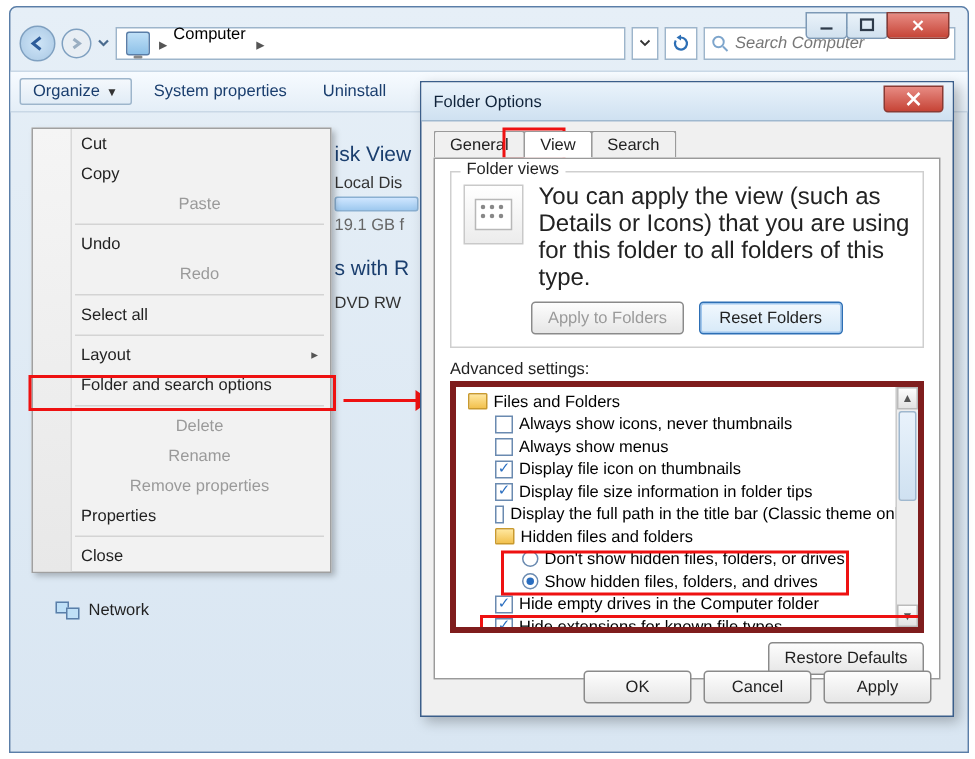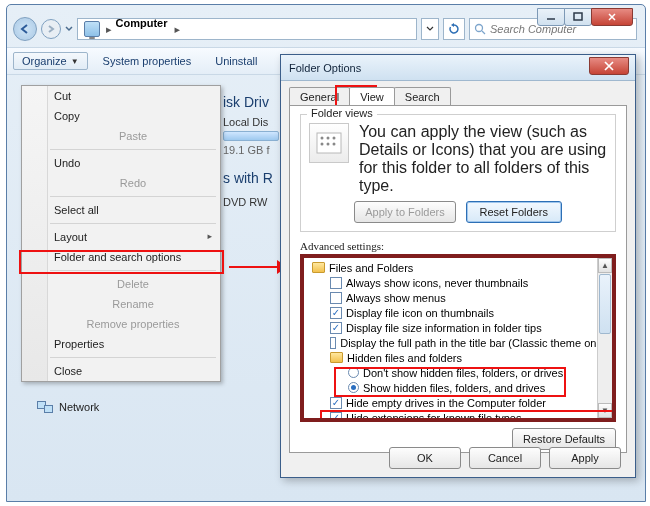--- a/index.html
+++ b/index.html
@@ -12,21 +12,21 @@
 .caption-btn { width: 28px; height: 18px; border: 1px solid #7d99b6; border-radius: 0 0 3px 3px; background: linear-gradient(#eaf2f9,#d1e1ef); display: flex; align-items: center; justify-content: center; font-size: 10px; color: #2d3a4a; margin-left: -1px; }
 .caption-btn.close { background: linear-gradient(#e78b83,#c64436); color: #fff; width: 42px; border-color: #8a3a33; }
 .caption-btn.close svg path { stroke: #fff; }
 
 
 .navrow { display: flex; align-items: center; padding: 4px 8px 6px 6px; gap: 4px; }
 .navbtn { width: 24px; height: 24px; border-radius: 50%; background: radial-gradient(#cfe5f7,#a9c8e4); border: 1px solid #7fa0c0; display: flex; align-items: center; justify-content: center; }
 .navbtn.small { width: 20px; height: 20px; background: #e8eef4; }
 .addrbar { flex: 1; height: 22px; background: #fff; border: 1px solid #9db5cb; display: flex; align-items: center; padding: 0 2px; }
 .addrbar .icon { width: 16px; height: 16px; margin: 0 4px; }
-.addrbar .crumb { padding: 0 6px 12px 2px; height: 100%; display: flex; align-items: center; border-right: 1px solid transparent; font-weight: bold; }
+.addrbar .crumb { padding: 0 6px 12px 2px; height: 100%; display: flex; align-items: center; border-right: 1px solid transparent; }
 .addrchevbtn { width: 18px; height: 22px; border: 1px solid #9db5cb; background: #fff; display: flex; align-items: center; justify-content: center; }
 .refreshbtn { width: 22px; height: 22px; border: 1px solid #9db5cb; background: #fff; display:flex;align-items:center;justify-content:center; }
 .searchbox { width: 168px; height: 22px; background: #fff; border: 1px solid #9db5cb; display: flex; align-items: center; padding: 0 4px; color: #777; font-style: italic; }
 
 
 .toolbar { height: 28px; background: linear-gradient(#f7fbff,#e4eef7); border-top: 1px solid #c9d8e6; border-bottom: 1px solid #c9d8e6; display: flex; align-items: center; padding: 0 6px; gap: 6px; }
 .tbtn { padding: 2px 8px; border: 1px solid transparent; border-radius: 2px; display: flex; align-items: center; gap: 4px; color: #1a3e6e; }
 .tbtn.active { border-color: #9db5cb; background: linear-gradient(#f4f8fc,#e1ecf6); }
 
 
@@ -61,21 +61,21 @@
 .tabpage { margin: 0 8px 8px 8px; border: 1px solid #9a9a9a; background: #fff; padding: 8px 10px; height: 348px; position: relative; }
 .groupbox { border: 1px solid #cfcfcf; padding: 8px 8px 8px 8px; position: relative; margin-bottom: 8px; }
 .grouplegend { position: absolute; top: -8px; left: 6px; background: #fff; padding: 0 4px; color: #222; }
 .folderviews { display: flex; gap: 10px; }
 .fvicon { width: 40px; height: 40px; border: 1px solid #c9c9c9; background: linear-gradient(#fff,#ececec); display: flex; align-items: center; justify-content: center; }
 .fvtext { flex: 1; font-size: 16px; color: #222; }
 .fvbtns { display: flex; gap: 10px; margin-top: 6px; justify-content: center; align-items: center; }
 .winbtn { min-width: 96px; height: 22px; border: 1px solid #8a8a8a; border-radius: 3px; background: linear-gradient(#fdfdfd,#e6e6e6); display: inline-flex; align-items: center; justify-content: center; padding: 0 10px; color: #222; }
 .winbtn.primary { border-color: #2d6fb5; box-shadow: 0 0 0 1px #9fc6ed inset; background: linear-gradient(#f2f8fe,#d7e9f8); }
 .winbtn.disabled { color: #9a9a9a; }
-.advlabel { margin: 4px 0 2px 0; color: #222; font-family: Liberation Serif, serif; }
+.advlabel { margin: 4px 0 2px 0; color: #222; }
 .tree { border: 4px solid #7f1d1d; background: #fff; height: 168px; overflow: hidden; position: relative; }
 .tree-inner { padding: 2px 4px; }
 .node { display: flex; align-items: center; gap: 4px; padding: 0 0; height: 15px; white-space: nowrap; }
 .lvl1 { padding-left: 4px; }
 .lvl2 { padding-left: 22px; }
 .lvl3 { padding-left: 40px; }
 .chk { width: 12px; height: 12px; border: 1px solid #6a8ab0; background: #fff; display: inline-flex; align-items: center; justify-content: center; }
 .chk.checked::after { content: "✓"; font-size: 10px; color: #2a6ec0; line-height: 1; }
 .radio { width: 11px; height: 11px; border: 1px solid #6a8ab0; border-radius: 50%; display: inline-flex; align-items: center; justify-content: center; }
 .radio.checked::after { content: ""; width: 5px; height: 5px; background: #2a6ec0; border-radius: 50%; }
@@ -158,21 +158,21 @@
   <div class="toolbar">
     <div class="tbtn active">
         <span>Organize</span> 
         <span style="font-size:8px;color:#333">▼</span>
       </div>
     <div class="tbtn">System properties</div>
     <div class="tbtn">Uninstall</div>
   </div>
 
   <div class="content" style="left:216px;width:70px">
-    <div class="ln" style="color:#1a3e6e;font-size:14px">isk Driv</div>
+    <div class="ln" style="color:#1a3e6e;font-size:14px">isk View</div>
     <div class="ln" style="margin-top:6px">Local Dis</div>
     <div style="height:10px;background:linear-gradient(#cfe6ff,#9ec9ef);border:1px solid #8ab0d2;margin:3px 0;width:56px;border-radius:2px"></div>
     <div class="ln sub">19.1 GB f</div>
     <div class="ln" style="color:#1a3e6e;font-size:14px;margin-top:14px">s with R</div>
     <div class="ln" style="margin-top:10px">DVD RW</div>
   </div>
 
   <div class="ctxmenu">
     <div class="gutter"></div>
     <div class="mitem">Cut</div>

